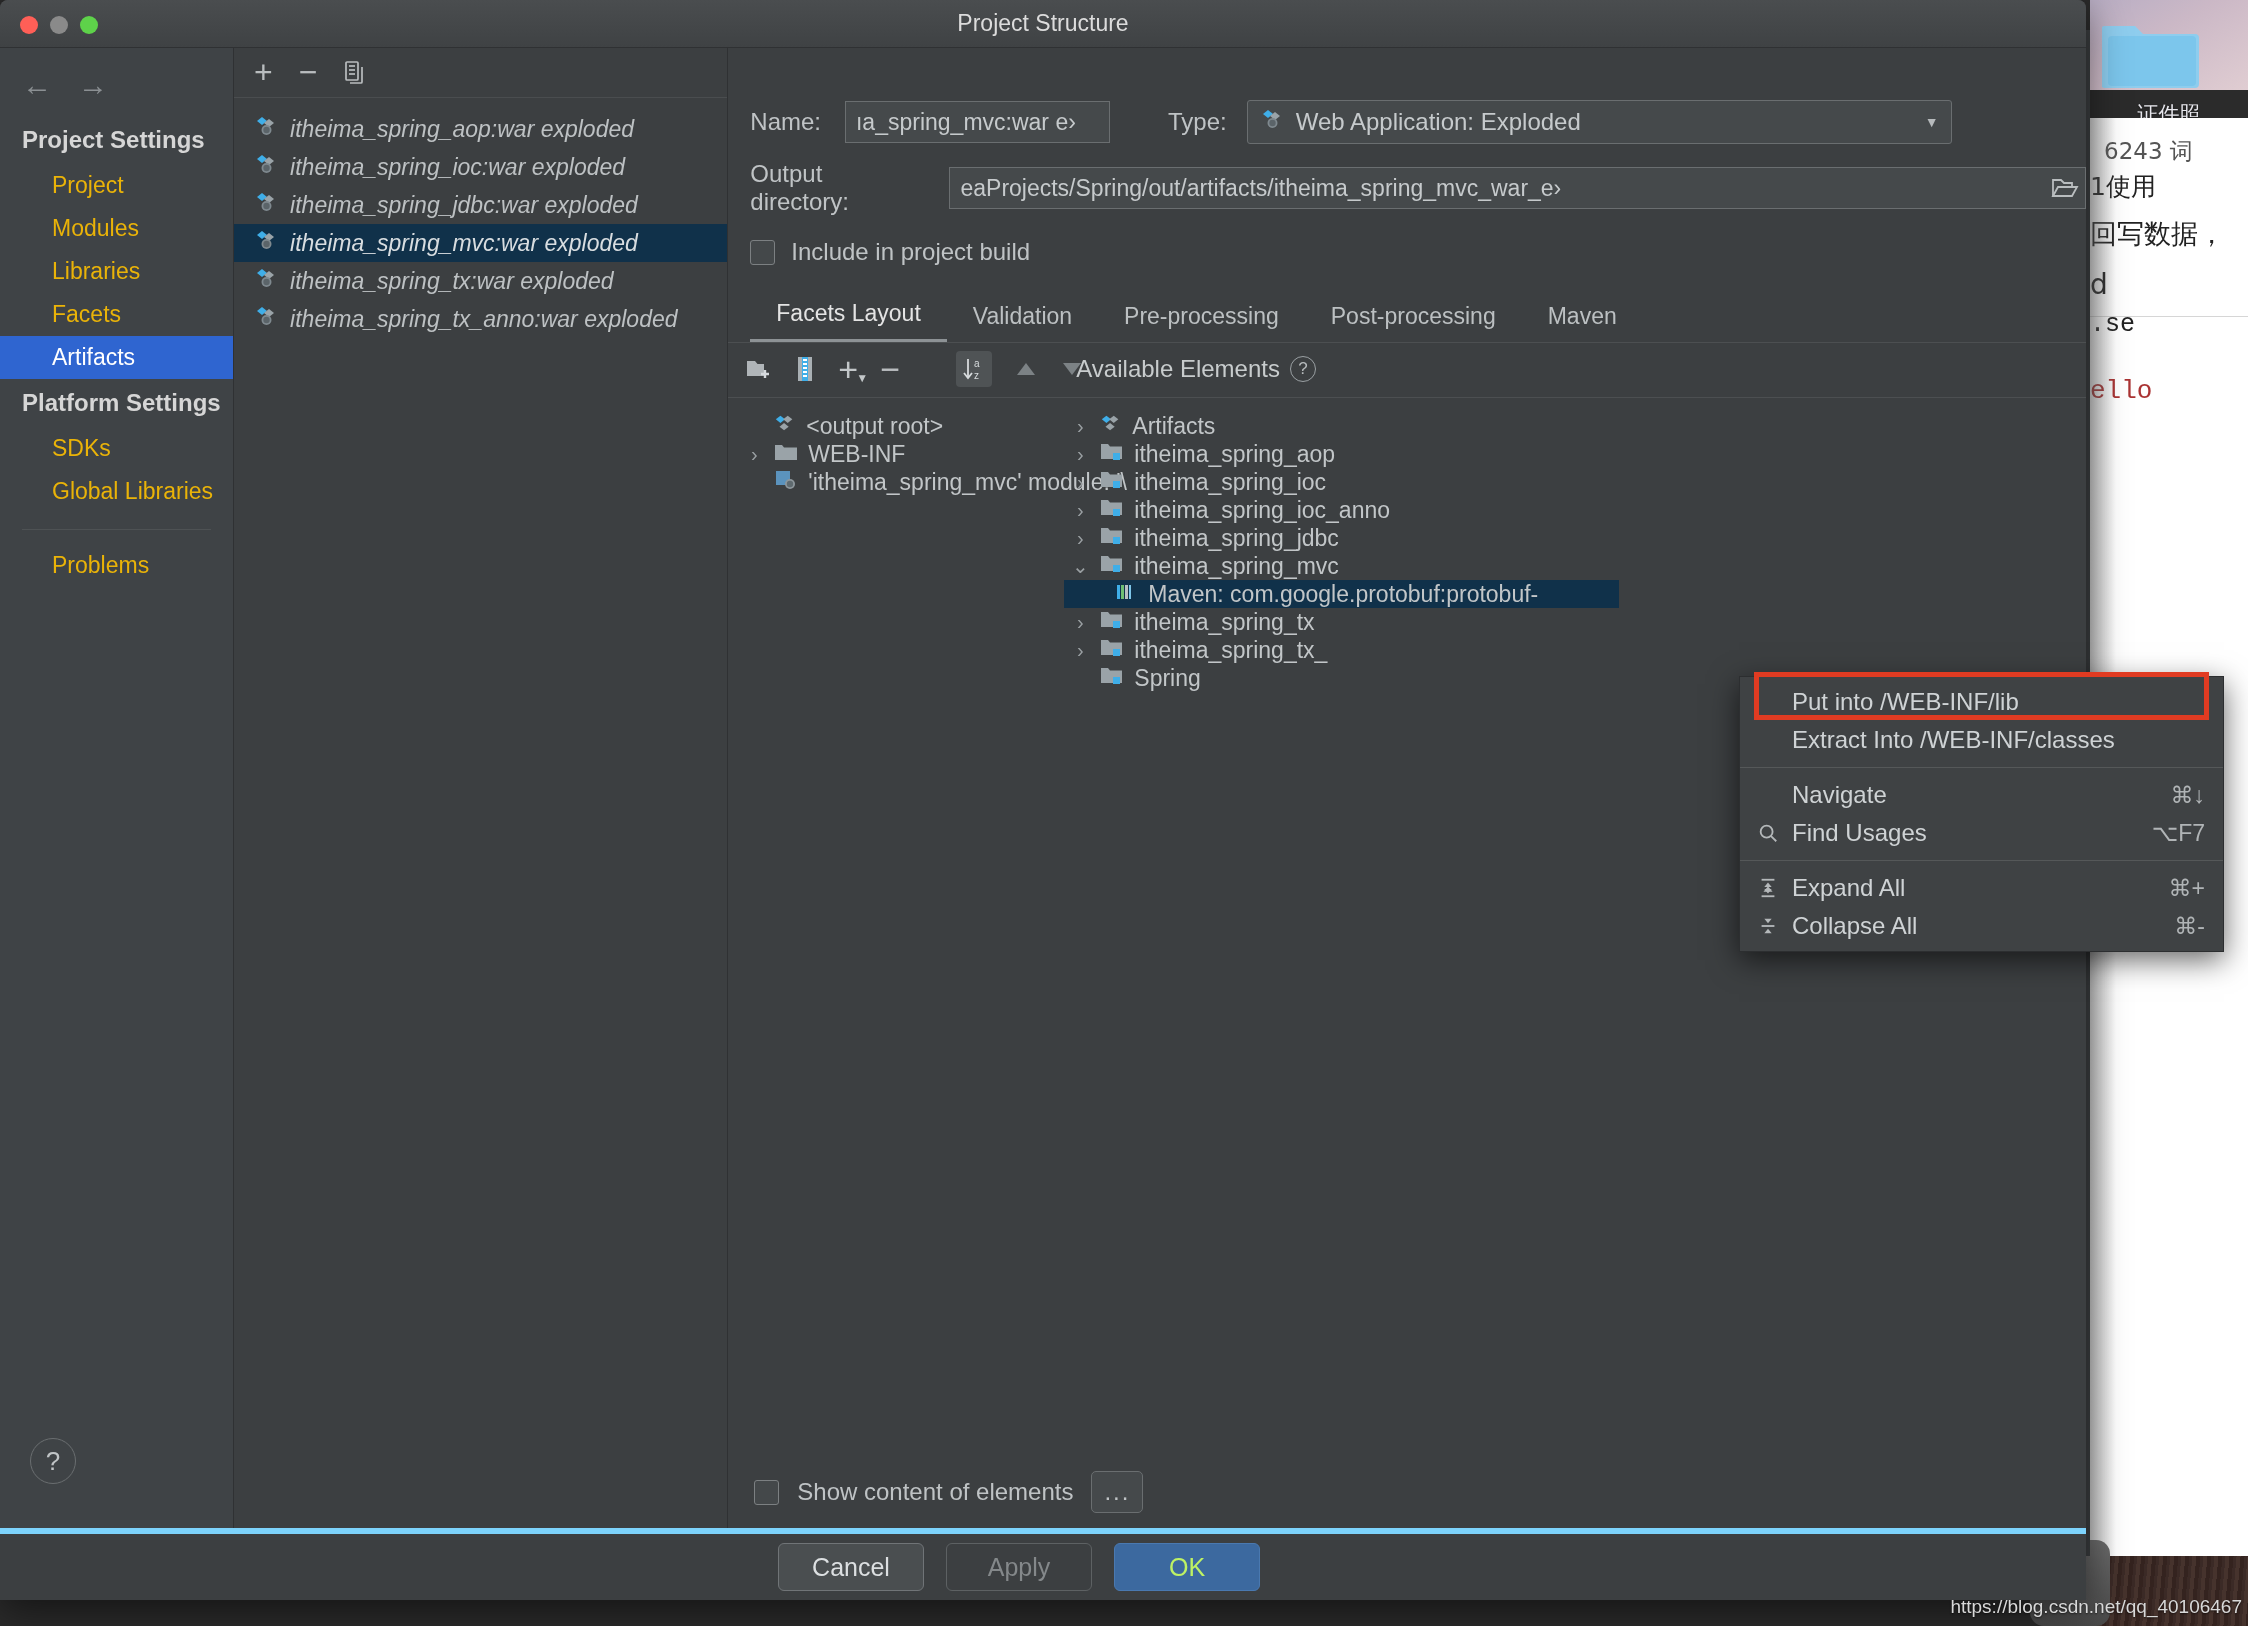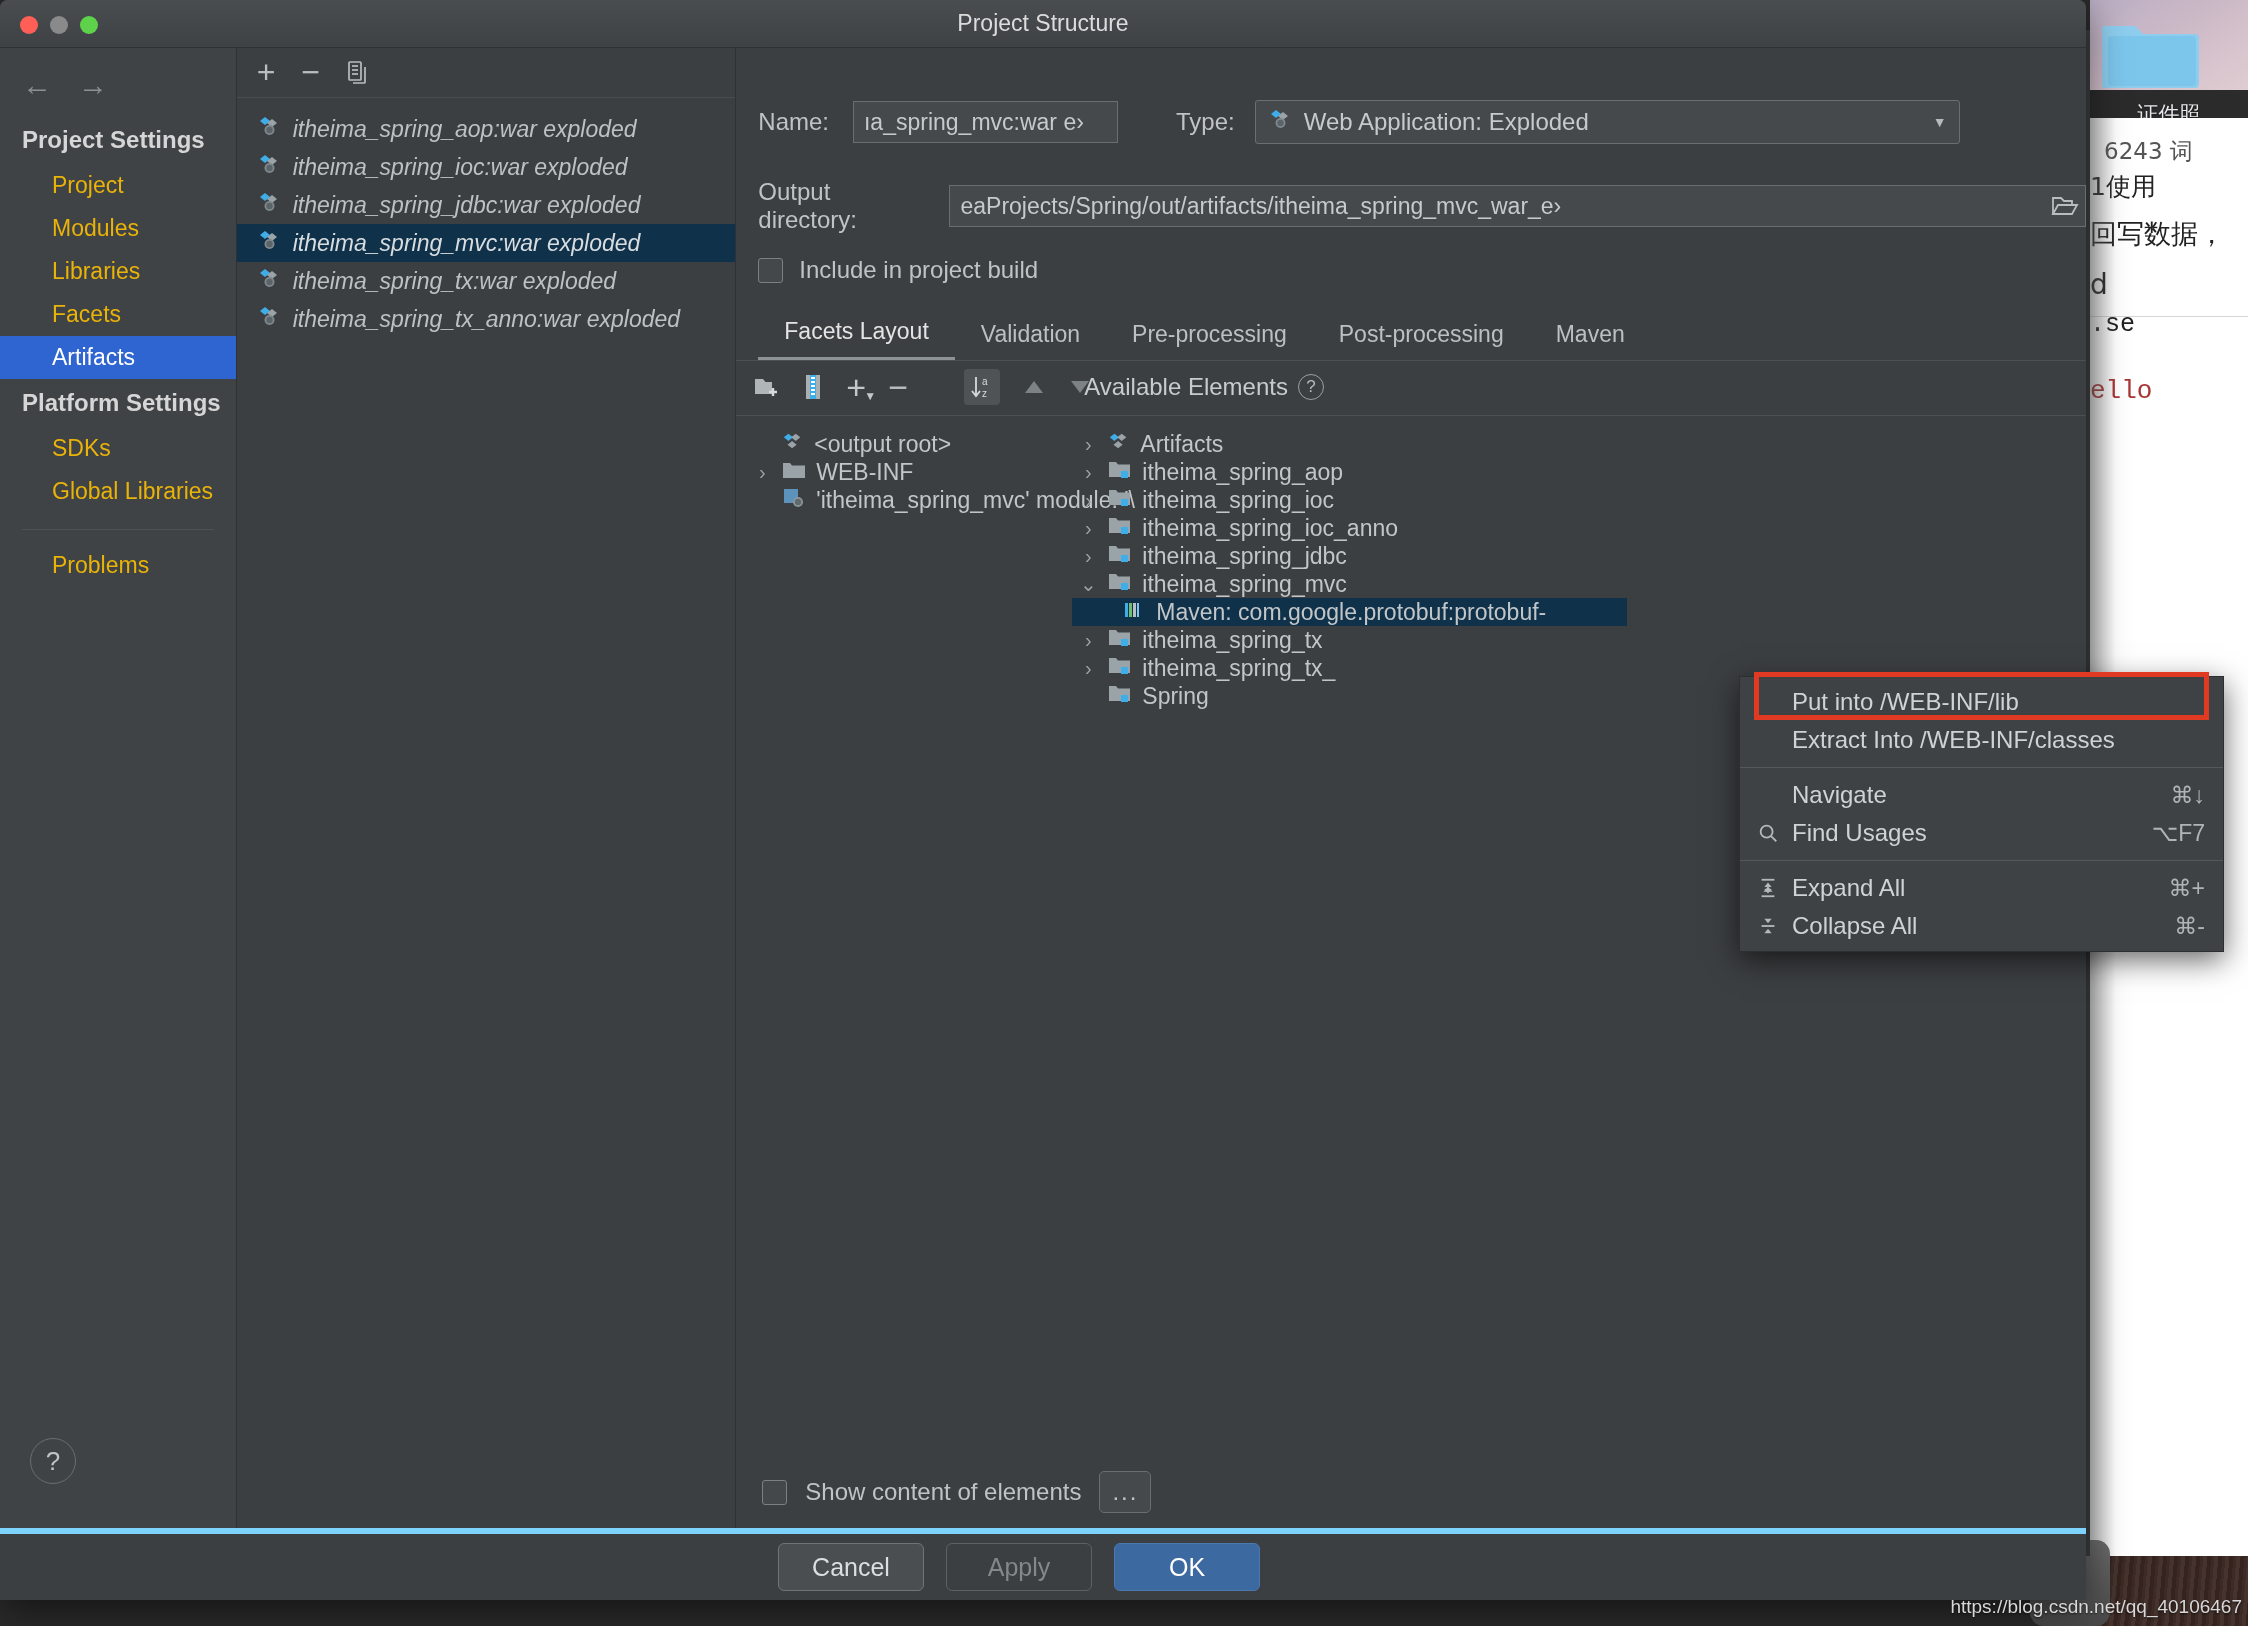--- a/index.html
+++ b/index.html
@@ -224,21 +224,21 @@
     display: flex; align-items: center; justify-content: center;
     padding-right: 48px; gap: 22px;
   }
   .btn {
     min-width: 146px; height: 48px; border-radius: 6px;
     display: flex; align-items: center; justify-content: center;
     font-size: 25px;
   }
   .btn.secondary { background: #4a4e50; border: 1px solid #707477; color: #dcdfe1; }
   .btn.disabled { background: transparent; border: 1px solid #5d6163; color: #84888a; }
-  .btn.primary { background: #3c699f; border: 1px solid #4a79b0; color: #ffffff; }
+  .btn.primary { background: #3c699f; border: 1px solid #4a79b0; color: #bef264; }
 </style>
 </head>
 <body>
 
 <div id="root">
 
   <div class="bg-wallpaper"></div>
   <div class="bg-folder">
     <svg width="100" height="78" viewBox="0 0 100 78">
       <path d="M3 12 h30 l8 8 h52 a4 4 0 0 1 4 4 v46 a4 4 0 0 1 -4 4 h-90 a4 4 0 0 1 -4 -4 v-54 a4 4 0 0 1 4 -4 z" fill="#8ecdee"></path>
@@ -460,21 +460,21 @@
                   <polygon points="15,5 20,9 15,13 10,9" fill="#9aa3a8"></polygon>
                   <circle cx="12.5" cy="16" r="5" fill="#7f898f"></circle>
                   <circle cx="12.5" cy="16" r="3.2" fill="#5b6469"></circle>
                 </svg>
             </span>
             <span>Web Application: Exploded</span>
             <span class="caret">▼</span>
           </span>
         </div>
 
-        <div class="form-row" style="margin-top:34px;">
+        <div class="form-row" style="margin-top:16px;gap:8px;">
           <span class="lbl">Output directory:</span>
           <span class="txtbox" style="width:1205px; margin-left:24px; position:relative;">
             <span>eaProjects/Spring/out/artifacts/itheima_spring_mvc_war_e›</span>
             <span style="position:absolute; right:6px; top:7px;">
               <svg width="28" height="26" viewBox="0 0 28 26" fill="none" stroke="#b9bdbf" stroke-width="1.8">
                 <path d="M2 21V5h8l3 3h8v4"></path>
                   <path d="M2 21l5-9h19l-5 9z"></path>
               </svg>
             </span>
           </span>

